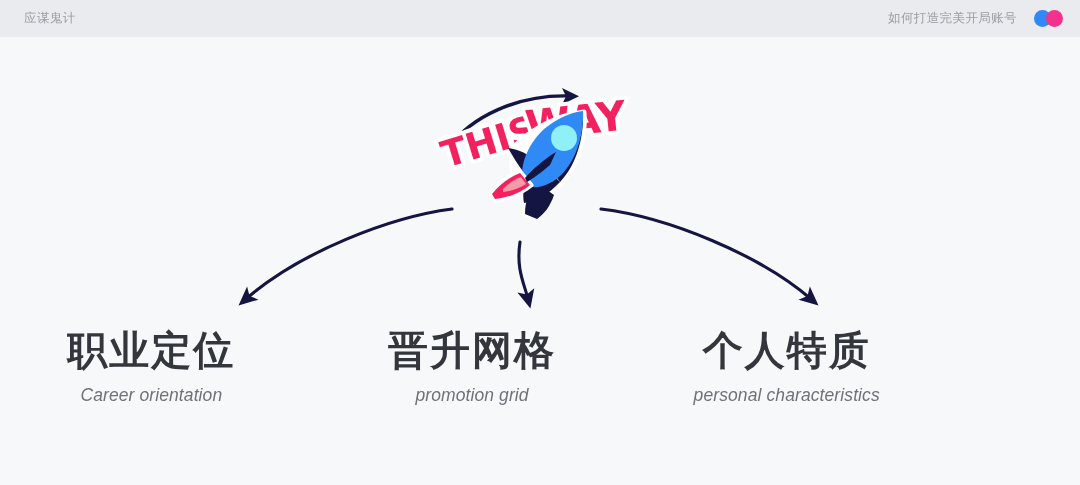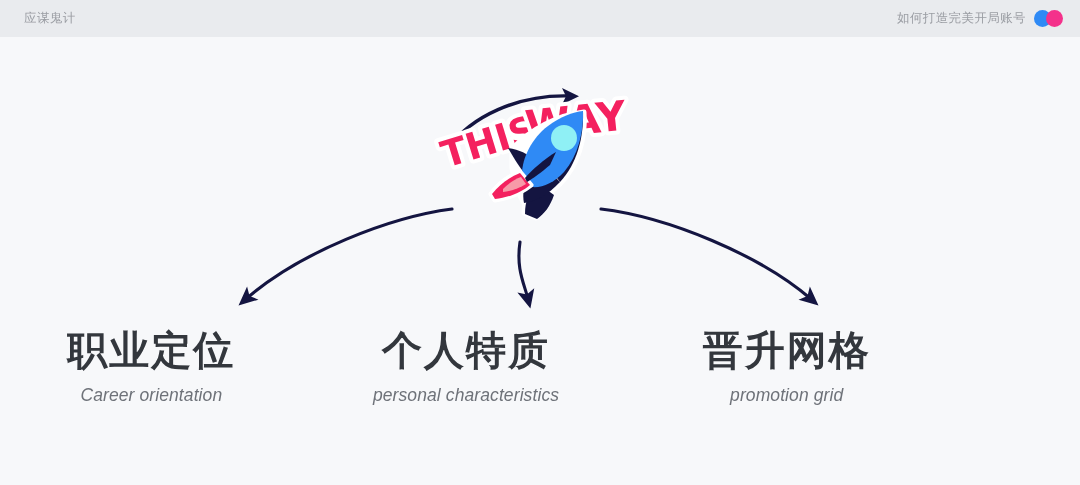--- a/index.html
+++ b/index.html
@@ -38,21 +38,21 @@
   .hdr-left {
     font-size: 12.5px;
     color: #9a9da3;
     letter-spacing: 0.4px;
     white-space: nowrap;
   }
 
   .hdr-right {
     display: flex;
     align-items: center;
-    gap: 8px;
+    gap: 17px;
   }
 
   .hdr-right-text {
     font-size: 12.5px;
     color: #9a9da3;
     letter-spacing: 0.4px;
     white-space: nowrap;
   }
 
   
@@ -212,26 +212,26 @@
 
     </svg>
 
     <div id="labels">
 
       <div class="label-col col-left">
         <div class="label-cn">职业定位</div>
         <div class="label-en">Career orientation</div>
       </div>
 
+      <div class="label-col col-right">
+        <div class="label-cn">晋升网格</div>
+        <div class="label-en">promotion grid</div>
+      </div>
+
       <div class="label-col col-mid">
         <div class="label-cn">个人特质</div>
         <div class="label-en">personal characteristics</div>
       </div>
 
-      <div class="label-col col-right">
-        <div class="label-cn">晋升网格</div>
-        <div class="label-en">promotion grid</div>
-      </div>
-
     </div>
 
   </div>
 </div>
 
 </body></html>

